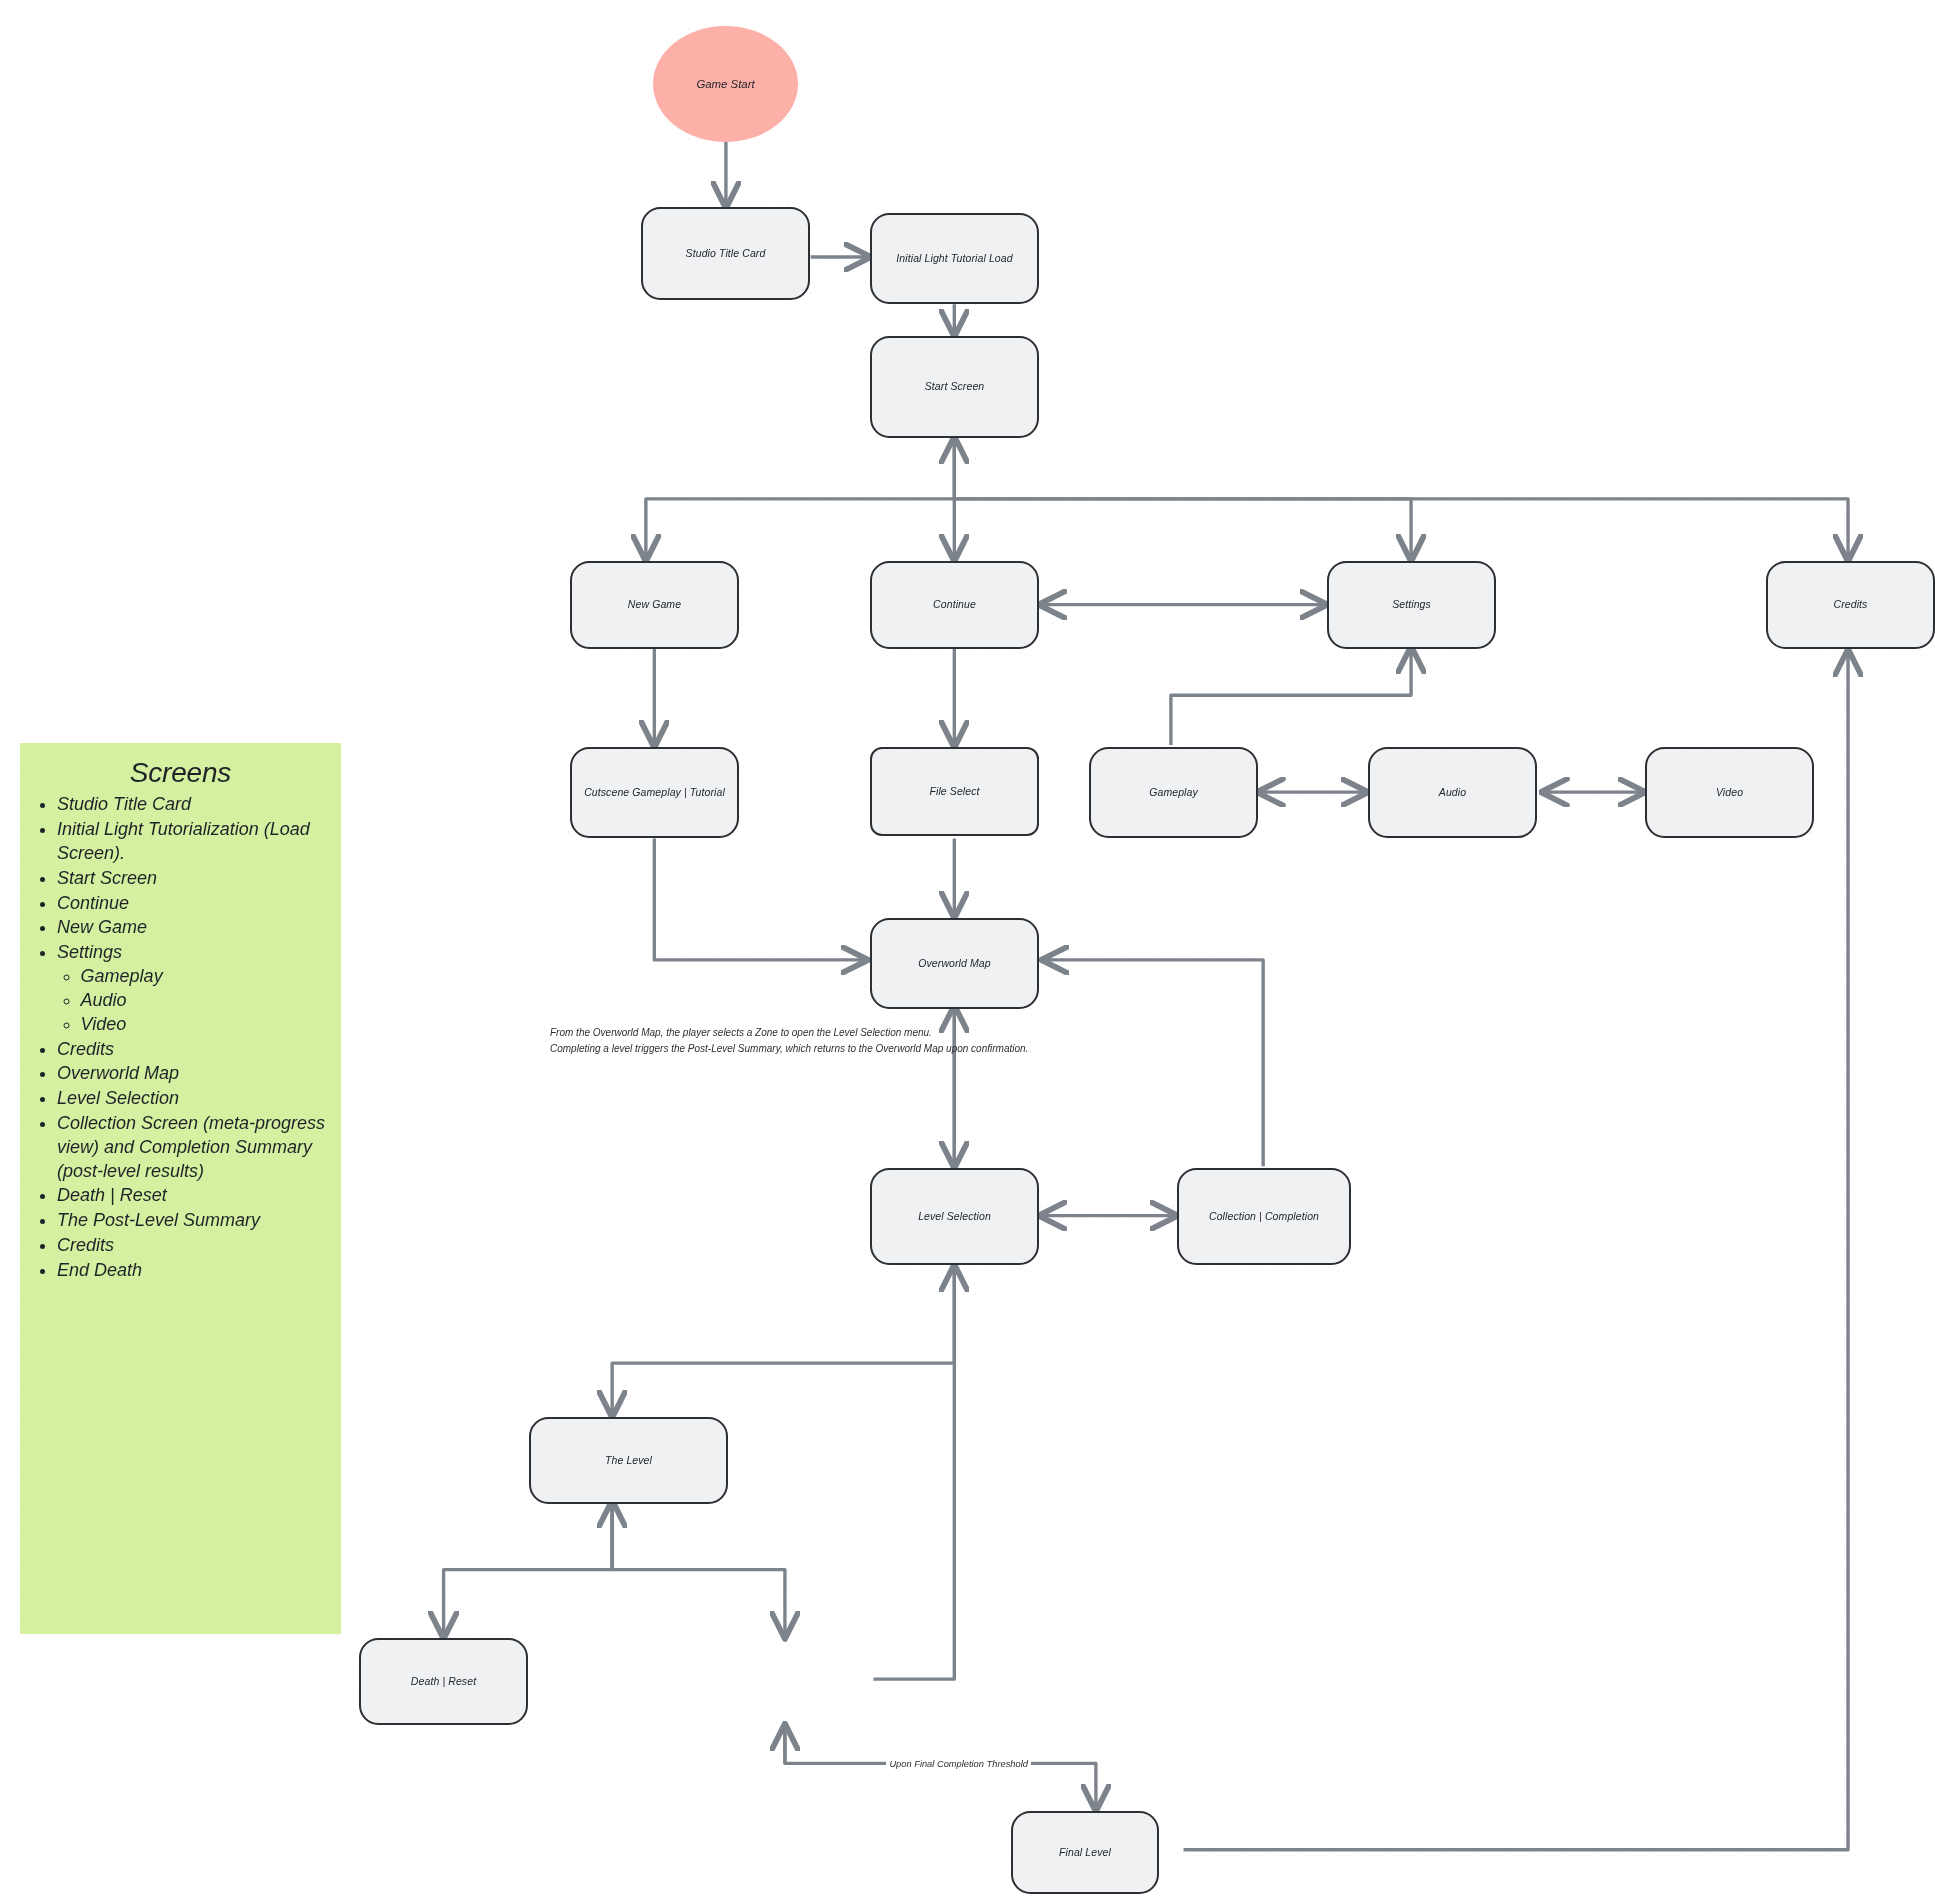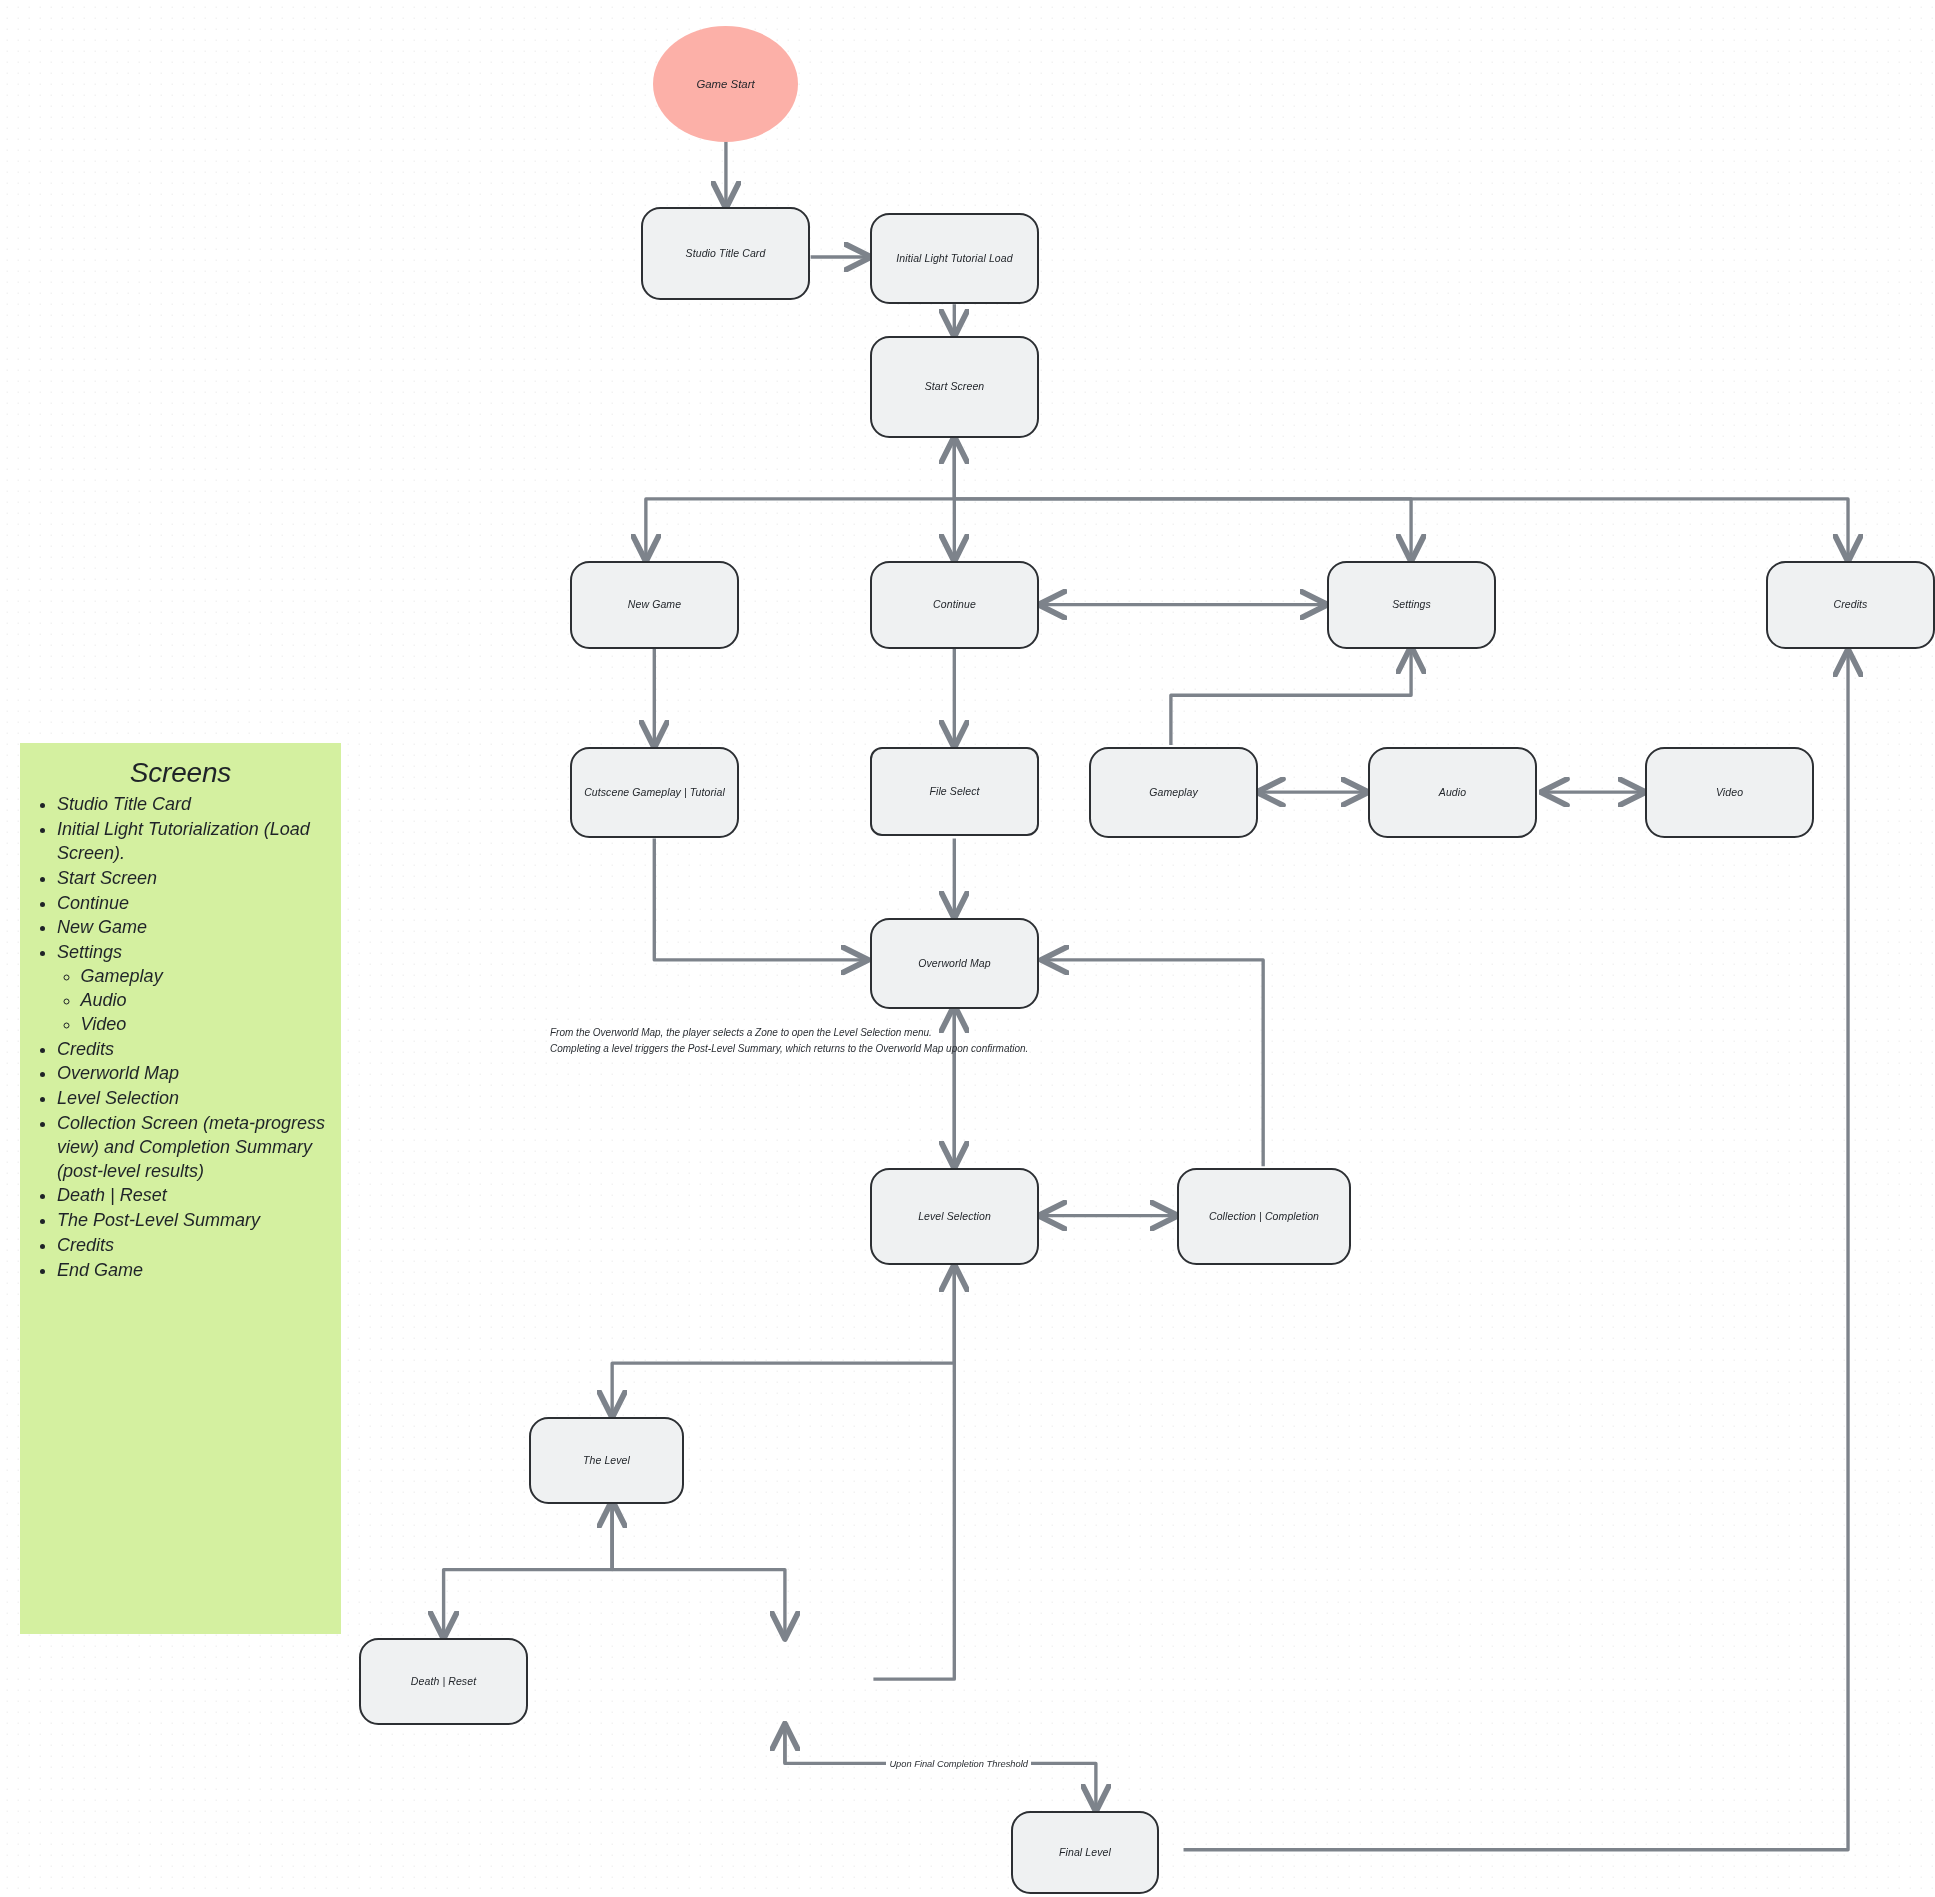--- a/index.html
+++ b/index.html
@@ -237,21 +237,21 @@
   </div>
 
   <div class="node" style="left:870px; top:1168px; width:169px; height:97px;">
     <span>Level Selection</span>
   </div>
 
   <div class="node" style="left:1177px; top:1168px; width:174px; height:97px;">
     <span>Collection | Completion</span>
   </div>
 
-  <div class="node" style="left:529px; top:1417px; width:155px; height:87px;">
+  <div class="node" style="left:529px; top:1417px; width:199px; height:87px;">
     <span>The Level</span>
   </div>
 
   <div class="node" style="left:359px; top:1638px; width:169px; height:87px;">
     <span>Death | Reset</span>
   </div>
 
 
   <div class="node" style="left:1011px; top:1811px; width:148px; height:83px;">
     <span>Final Level</span>
@@ -275,18 +275,18 @@
             <li><span>Audio</span></li>
             <li><span>Video</span></li>
           </ul></li>
         <li><span>Credits</span></li>
         <li><span>Overworld Map</span></li>
         <li><span>Level Selection</span></li>
         <li><span>Collection Screen (meta-progress view) and Completion Summary (post-level results)</span></li>
         <li><span>Death | Reset</span></li>
         <li><span>The Post-Level Summary</span></li>
         <li><span>Credits</span></li>
-        <li><span>End Game</span></li>
+        <li><span>End Death</span></li>
       </ul>
   </div>
 
 </div>
 
 
 </body></html>

